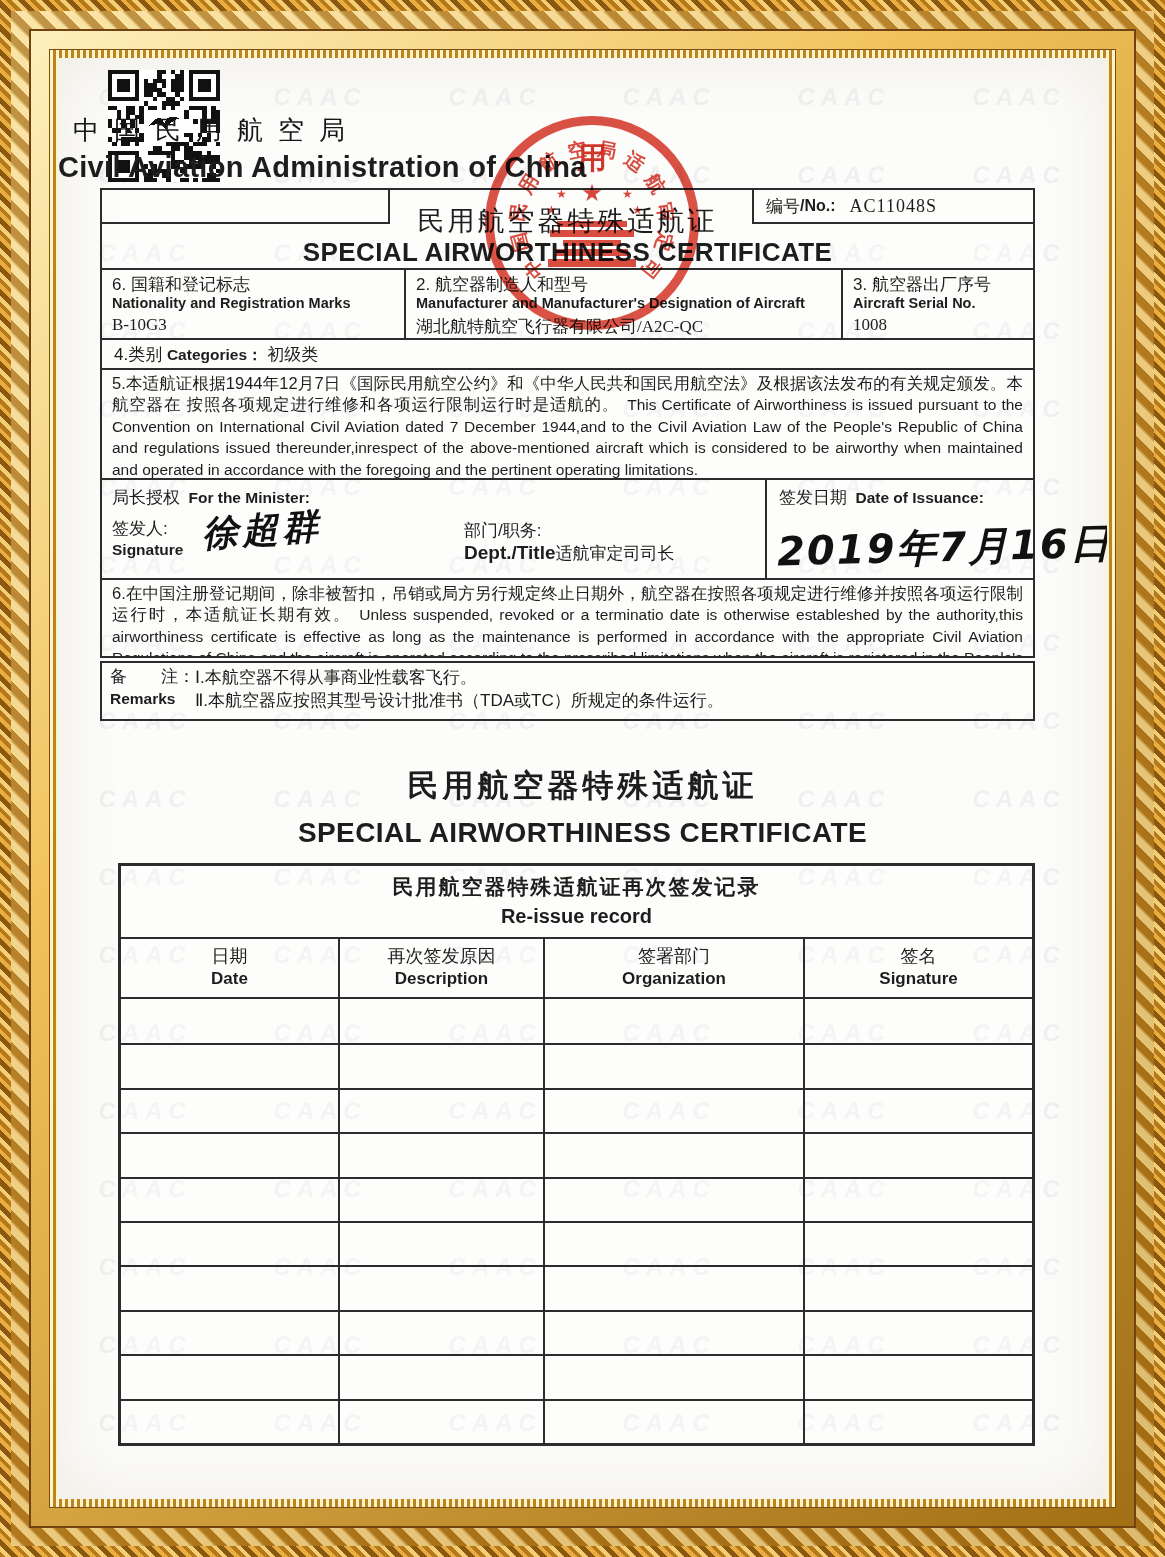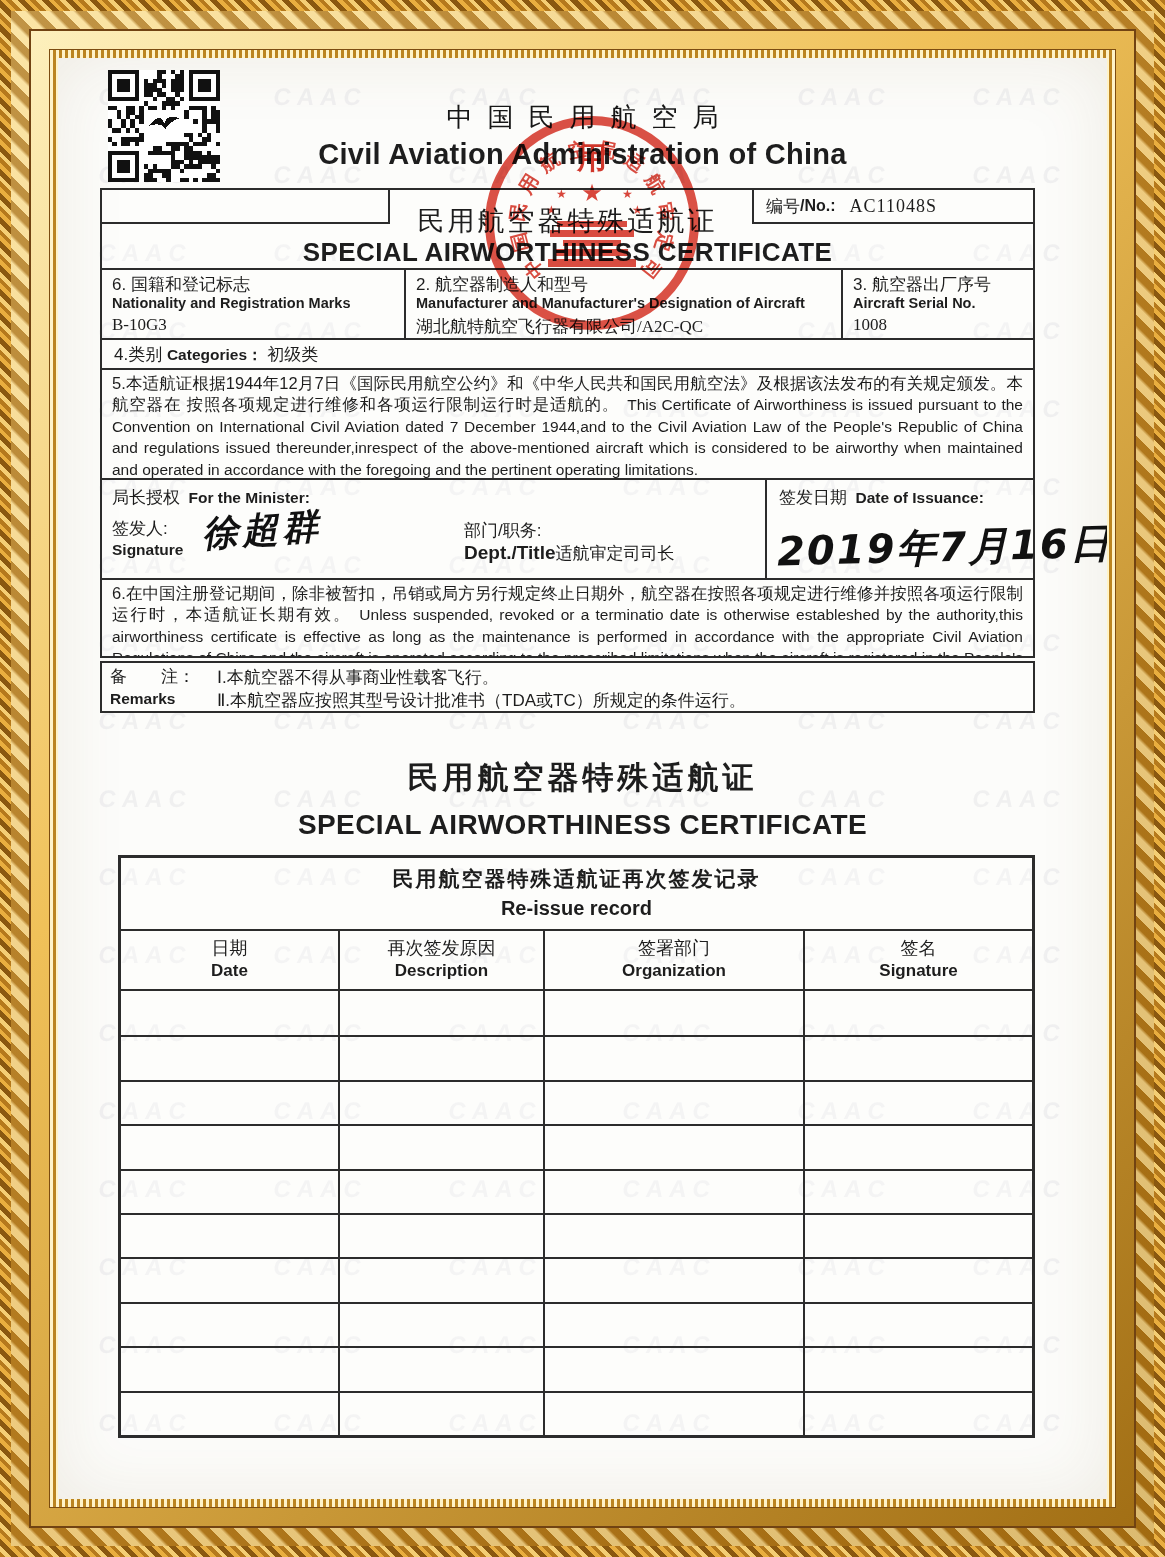--- a/index.html
+++ b/index.html
@@ -16,21 +16,21 @@
   
   .wm{position:absolute;inset:0;display:flex;flex-wrap:wrap;align-content:flex-start;pointer-events:none}
   .wm span{width:16.66%;height:78px;display:flex;align-items:center;justify-content:center;
     font-weight:bold;font-size:24px;letter-spacing:6px;color:rgba(172,176,190,.15);transform:skewX(-8deg)}
 
   .content{position:relative;height:100%}
 
   
   .p1-header{position:relative;height:130px}
   .qr{position:absolute;left:50px;top:12px;width:112px;height:112px}
-  .agency{position:absolute;left:0;right:0;top:42px;text-align:center}
+  .agency{position:absolute;left:0;right:0;top:55px;text-align:left}
   .agency-cn{font-size:26px;letter-spacing:15px;text-indent:15px;color:#161616}
   .agency-en{font-size:29px;font-weight:bold;margin-top:3px;letter-spacing:.3px}
 
   
   .t1{position:relative;margin:0 72px 0 42px;border:2px solid #2c2c2c;background:rgba(255,255,255,.25)}
   .trow{position:relative;height:78px}
   .box-left{position:absolute;left:0;top:0;width:288px;height:34px;border-right:2px solid #2c2c2c;border-bottom:2px solid #2c2c2c}
   .box-no{position:absolute;right:0;top:0;width:281px;height:34px;border-left:2px solid #2c2c2c;border-bottom:2px solid #2c2c2c;display:flex;align-items:center;padding-left:12px}
   .box-no .cn{font-size:17px}
   .box-no .bold{font-weight:bold;font-size:16px}
@@ -59,21 +59,21 @@
   .signer{position:absolute;left:10px;top:38px;line-height:21px}
   .signer .cn{font-size:17px}
   .signer .en{font-size:15.5px;font-weight:bold}
   .handsign{position:absolute;left:100px;top:26px;font-size:36px;font-weight:600;font-style:italic;transform:rotate(-4deg);letter-spacing:4px;color:#111;font-family:"DejaVu Sans",sans-serif}
   .dept{position:absolute;left:362px;top:40px;line-height:22px}
   .dept .cn{font-size:17px}
   .dept .en{font-size:19px;font-weight:bold}
   .dept .cnv{font-size:17px}
   .handdate{position:absolute;left:10px;top:40px;font-size:40px;font-weight:600;font-style:italic;transform:rotate(-1.5deg);letter-spacing:2px;color:#111;font-family:"DejaVu Sans",sans-serif;white-space:nowrap}
 
-  .remarks{margin:3px 72px 0 42px;border:2px solid #2c2c2c;display:flex;padding:3px 8px;height:52px;gap:22px;background:rgba(255,255,255,.25)}
+  .remarks{margin:3px 72px 0 42px;border:2px solid #2c2c2c;display:flex;padding:3px 8px;height:60px;background:rgba(255,255,255,.25)}
   .rem-label{line-height:22px;white-space:nowrap}
   .rem-label .cn{font-size:17px}
   .rem-label .en{font-size:15.5px;font-weight:bold}
   .rem-lines{font-size:17px;line-height:23px}
 
   .footer1{display:flex;justify-content:space-between;margin:16px 96px 0 78px;font-size:16px}
   .formno{font-weight:bold;letter-spacing:.3px}
   .pageno{font-weight:600;font-size:17px;letter-spacing:2px}
 
   

